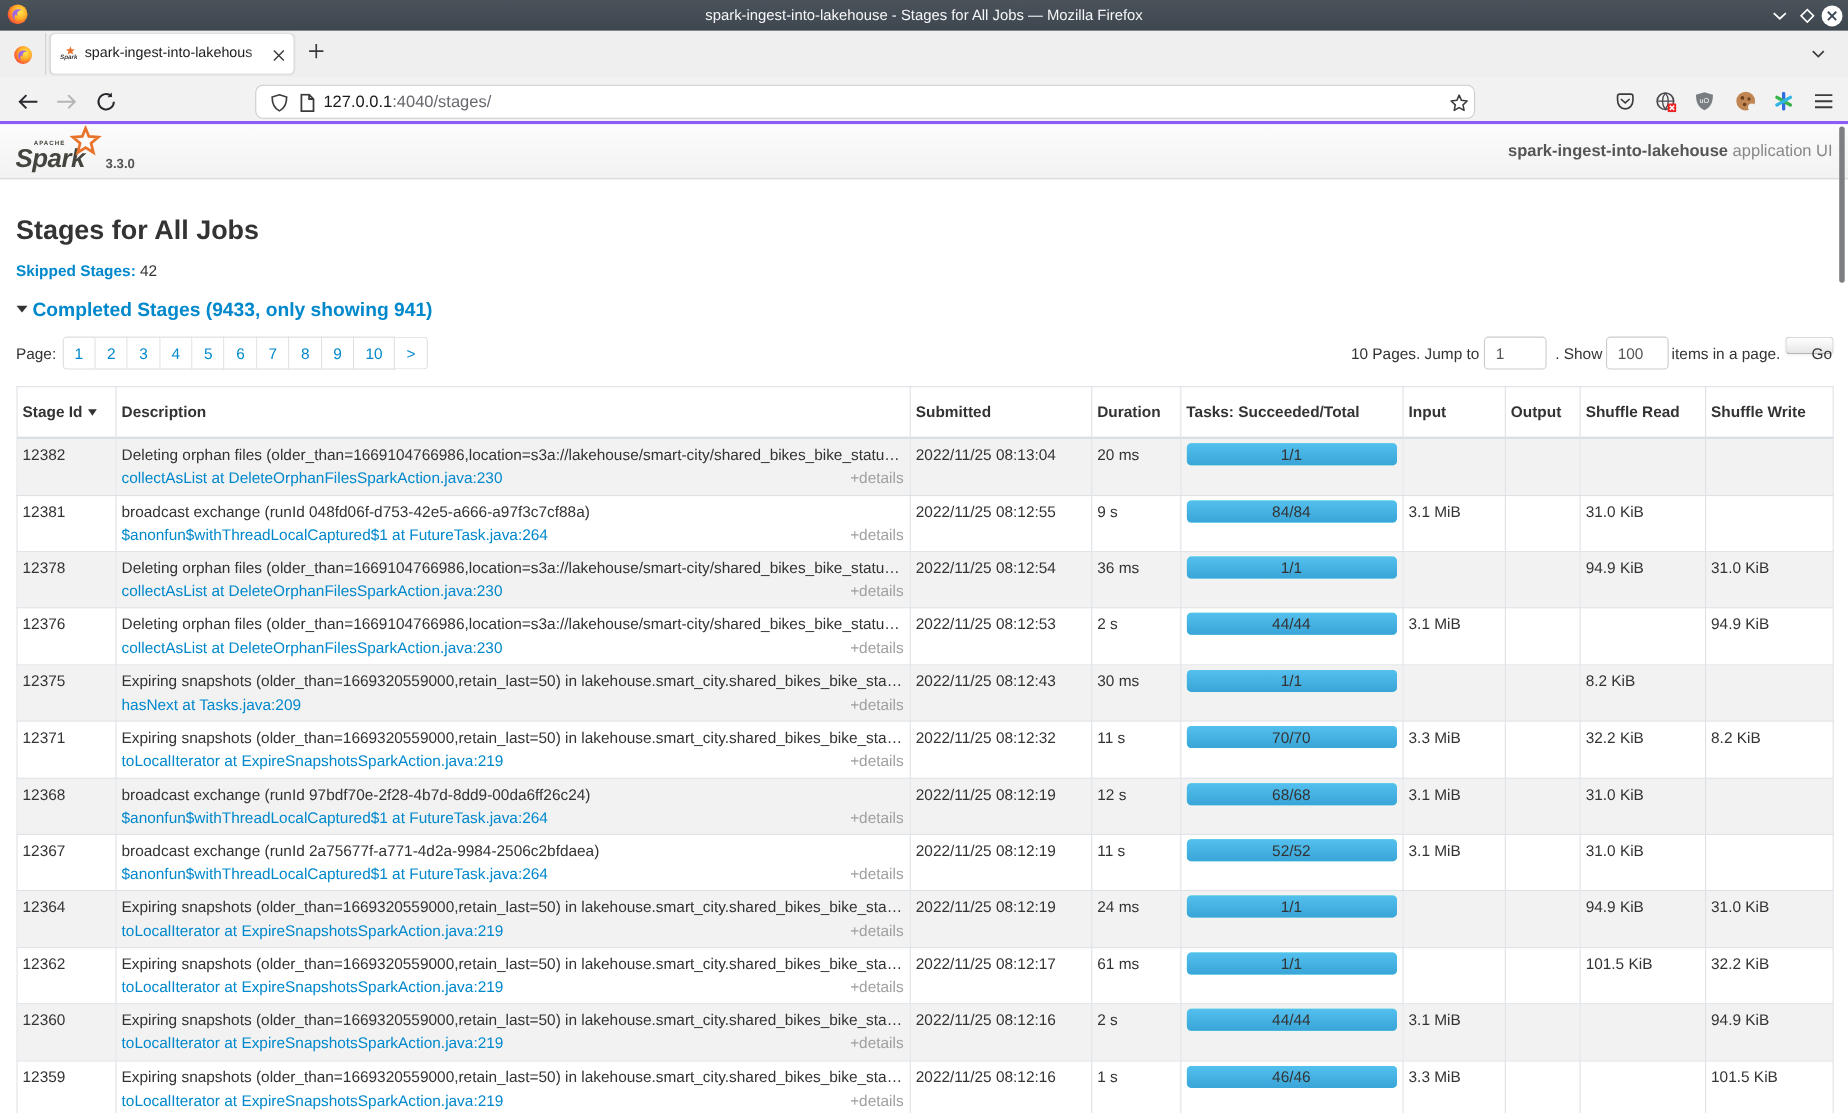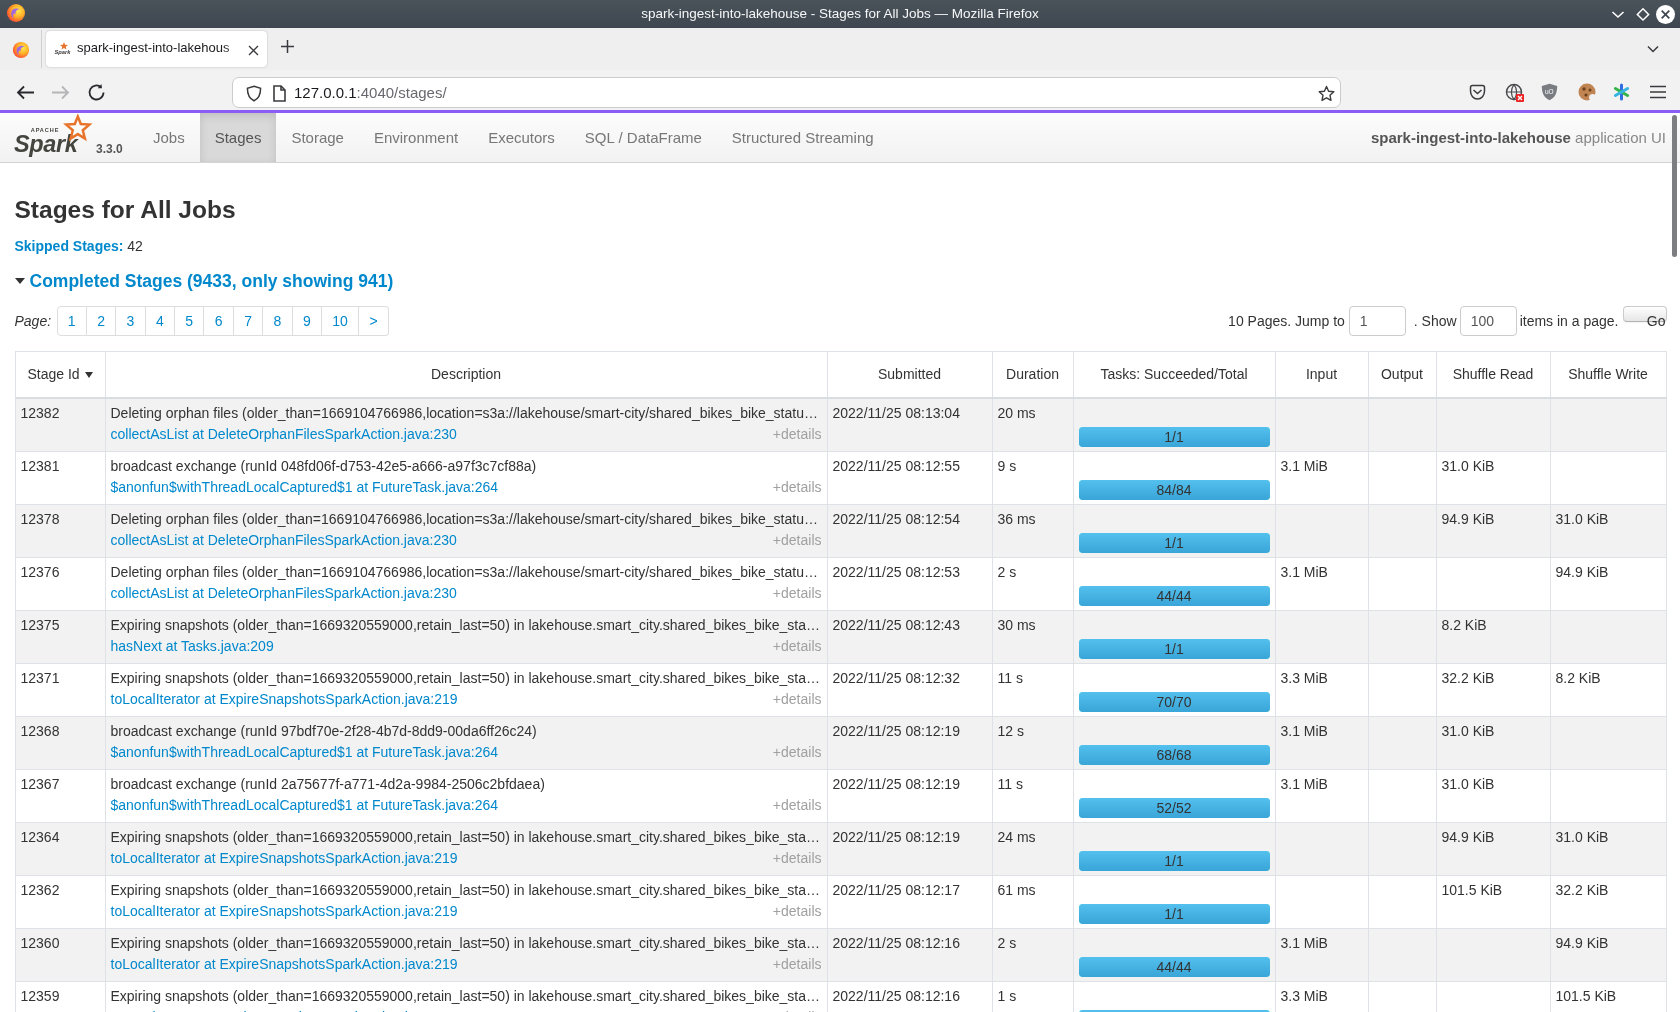--- a/index.html
+++ b/index.html
@@ -44,49 +44,49 @@
 
 .page { position:absolute; left:0; top:163px; width:1680px; padding:0 14.5px; }
 h3.pagetitle { margin-top:27px; font-size:24.5px; font-weight:bold; color:#333; line-height:40px; }
 ul.summ { list-style:none; margin-top:6px; font-size:14px; color:#333; line-height:21px; }
 ul.summ a { color:#0088cc; text-decoration:none; font-weight:bold; }
 h4.collapse { margin-top:14px; font-size:17.5px; font-weight:bold; color:#0088cc; line-height:20px; }
 h4.collapse .arr { display:inline-block; width:0; height:0; border-left:5.5px solid transparent;
   border-right:5.5px solid transparent; border-top:6px solid #333; margin-right:5px; vertical-align:middle; margin-bottom:2px; }
 
 .pgrow { margin-top:15px; height:30px; position:relative; font-size:14px; color:#333; }
-.pglabel { position:absolute; left:0; top:0; line-height:30px; font-size:14px;font-style:italic; }
+.pglabel { position:absolute; left:0; top:0; line-height:30px; font-size:14px; }
 ul.pagination { position:absolute; left:42px; top:0; list-style:none; }
 ul.pagination li { float:left; }
 ul.pagination li a { display:block; padding:4px 10.3px; line-height:20px; font-size:14px; color:#0088cc;
   text-decoration:none; background:#fff; border:1px solid #ddd; border-left-width:0; }
 ul.pagination li:first-child a { border-left-width:1px; border-radius:4px 0 0 4px; }
 ul.pagination li:last-child a { border-radius:0 4px 4px 0; }
 .pgright { position:absolute; right:-1px; top:0; height:30px; line-height:30px; }
 .pgright input { width:57px; height:30px; border:1px solid #ccc; border-radius:4px; padding:4px 10px;
   font-size:14px; font-family:"Liberation Sans",sans-serif; color:#555; vertical-align:top; }
 .gobtn { display:inline-block; margin-left:4px; width:44px; height:16px; line-height:28px; text-align:right;
   background:linear-gradient(#fff,#e6e6e6); border:1px solid #ccc; border-bottom-color:#b3b3b3;
   border-radius:4px; color:#333; vertical-align:top;
   box-shadow:inset 0 1px 0 rgba(255,255,255,.2), 0 1px 2px rgba(0,0,0,.05); }
 
 
 table.stages { border-collapse:collapse; table-layout:fixed; width:1651px; margin-top:15px;
   font-size:14px; color:#333; }
 table.stages th, table.stages td { border:1px solid #dee2e6; padding:4px 5px; line-height:21.2px;
   vertical-align:top; text-align:left; overflow:hidden; }
-table.stages th { font-weight:normal; padding:12px 5px; border-bottom:2px solid #d8dde2; background:#fff;text-align:center; }
+table.stages th { font-weight:bold; padding:12px 5px; border-bottom:2px solid #d8dde2; background:#fff; }
 table.stages tbody tr:nth-child(odd) { background:#f2f2f2; }
 table.stages td a { color:#0088cc; text-decoration:none; }
 .desc1 { white-space:nowrap; overflow:hidden; }
 .dline2 { white-space:nowrap; }
 .details { float:right; color:#a0a0a0; }
 .sortarr { display:inline-block; width:0; height:0; border-left:4.5px solid transparent;
   border-right:4.5px solid transparent; border-top:6px solid #333; margin-left:1px; margin-bottom:1px; }
-.progress { height:20px; background:#5eead4; border-radius:4px; position:relative;margin-top:24px; }
+.progress { height:20px; background:#5eead4; border-radius:4px; position:relative; }
 .pbar { position:absolute; left:0; top:0; bottom:0; width:100%; border-radius:4px;
   background:linear-gradient(#54c0ee,#39a5d8); }
 .ptext { position:absolute; left:0; right:0; top:0; text-align:center; line-height:20px; color:#333; }
 
 .scrollthumb { position:absolute; left:1672px; top:115px; width:5px; height:142px; background:#7c7e81; border-radius:2.5px; }
 </style>
 </head>
 <body>
 
 <div class="titlebar">
@@ -205,23 +205,20 @@
     </svg>
 </div>
 
 <div class="sparknav">
   <svg style="position:absolute;left:14px;top:1px" width="92" height="46" viewBox="0 0 92 46">
     <text x="31" y="17.5" font-size="5.6" font-weight="bold" letter-spacing="0.9" fill="#45453f" font-family="Liberation Sans" text-anchor="middle">APACHE</text>
     <text x="0" y="37.5" font-size="23.5px" font-weight="bold" font-style="italic" fill="#45453f" font-family="Liberation Sans" letter-spacing="-0.4">Spark</text>
     <path d="M63.8 2.5 l3 7.5 8.6 .6 -6.6 5.6 2.1 8.4 -7.1 -4.5 -7.1 4.5 2.1 -8.4 -6.6 -5.6 8.6 -.6 z" fill="#fcfcfc" stroke="#e8742c" stroke-width="2.5"></path>
   </svg>
   <div class="ver">3.3.0</div>
-  <div class="snav-items">
-    <a>Jobs</a><a class="active">Stages</a><a>Storage</a><a>Environment</a><a>Executors</a><a>SQL / DataFrame</a><a>Structured Streaming</a>
-  </div>
   <div class="appname"><b>spark-ingest-into-lakehouse</b> application UI</div>
 </div>
 
 <div class="page">
   <h3 class="pagetitle">Stages for All Jobs</h3>
   <ul class="summ">
     <li><a>Skipped Stages:</a> 42</li>
   </ul>
   <h4 class="collapse"><span class="arr"></span>Completed Stages (9433, only showing 941)</h4>
   <div class="pgrow">

